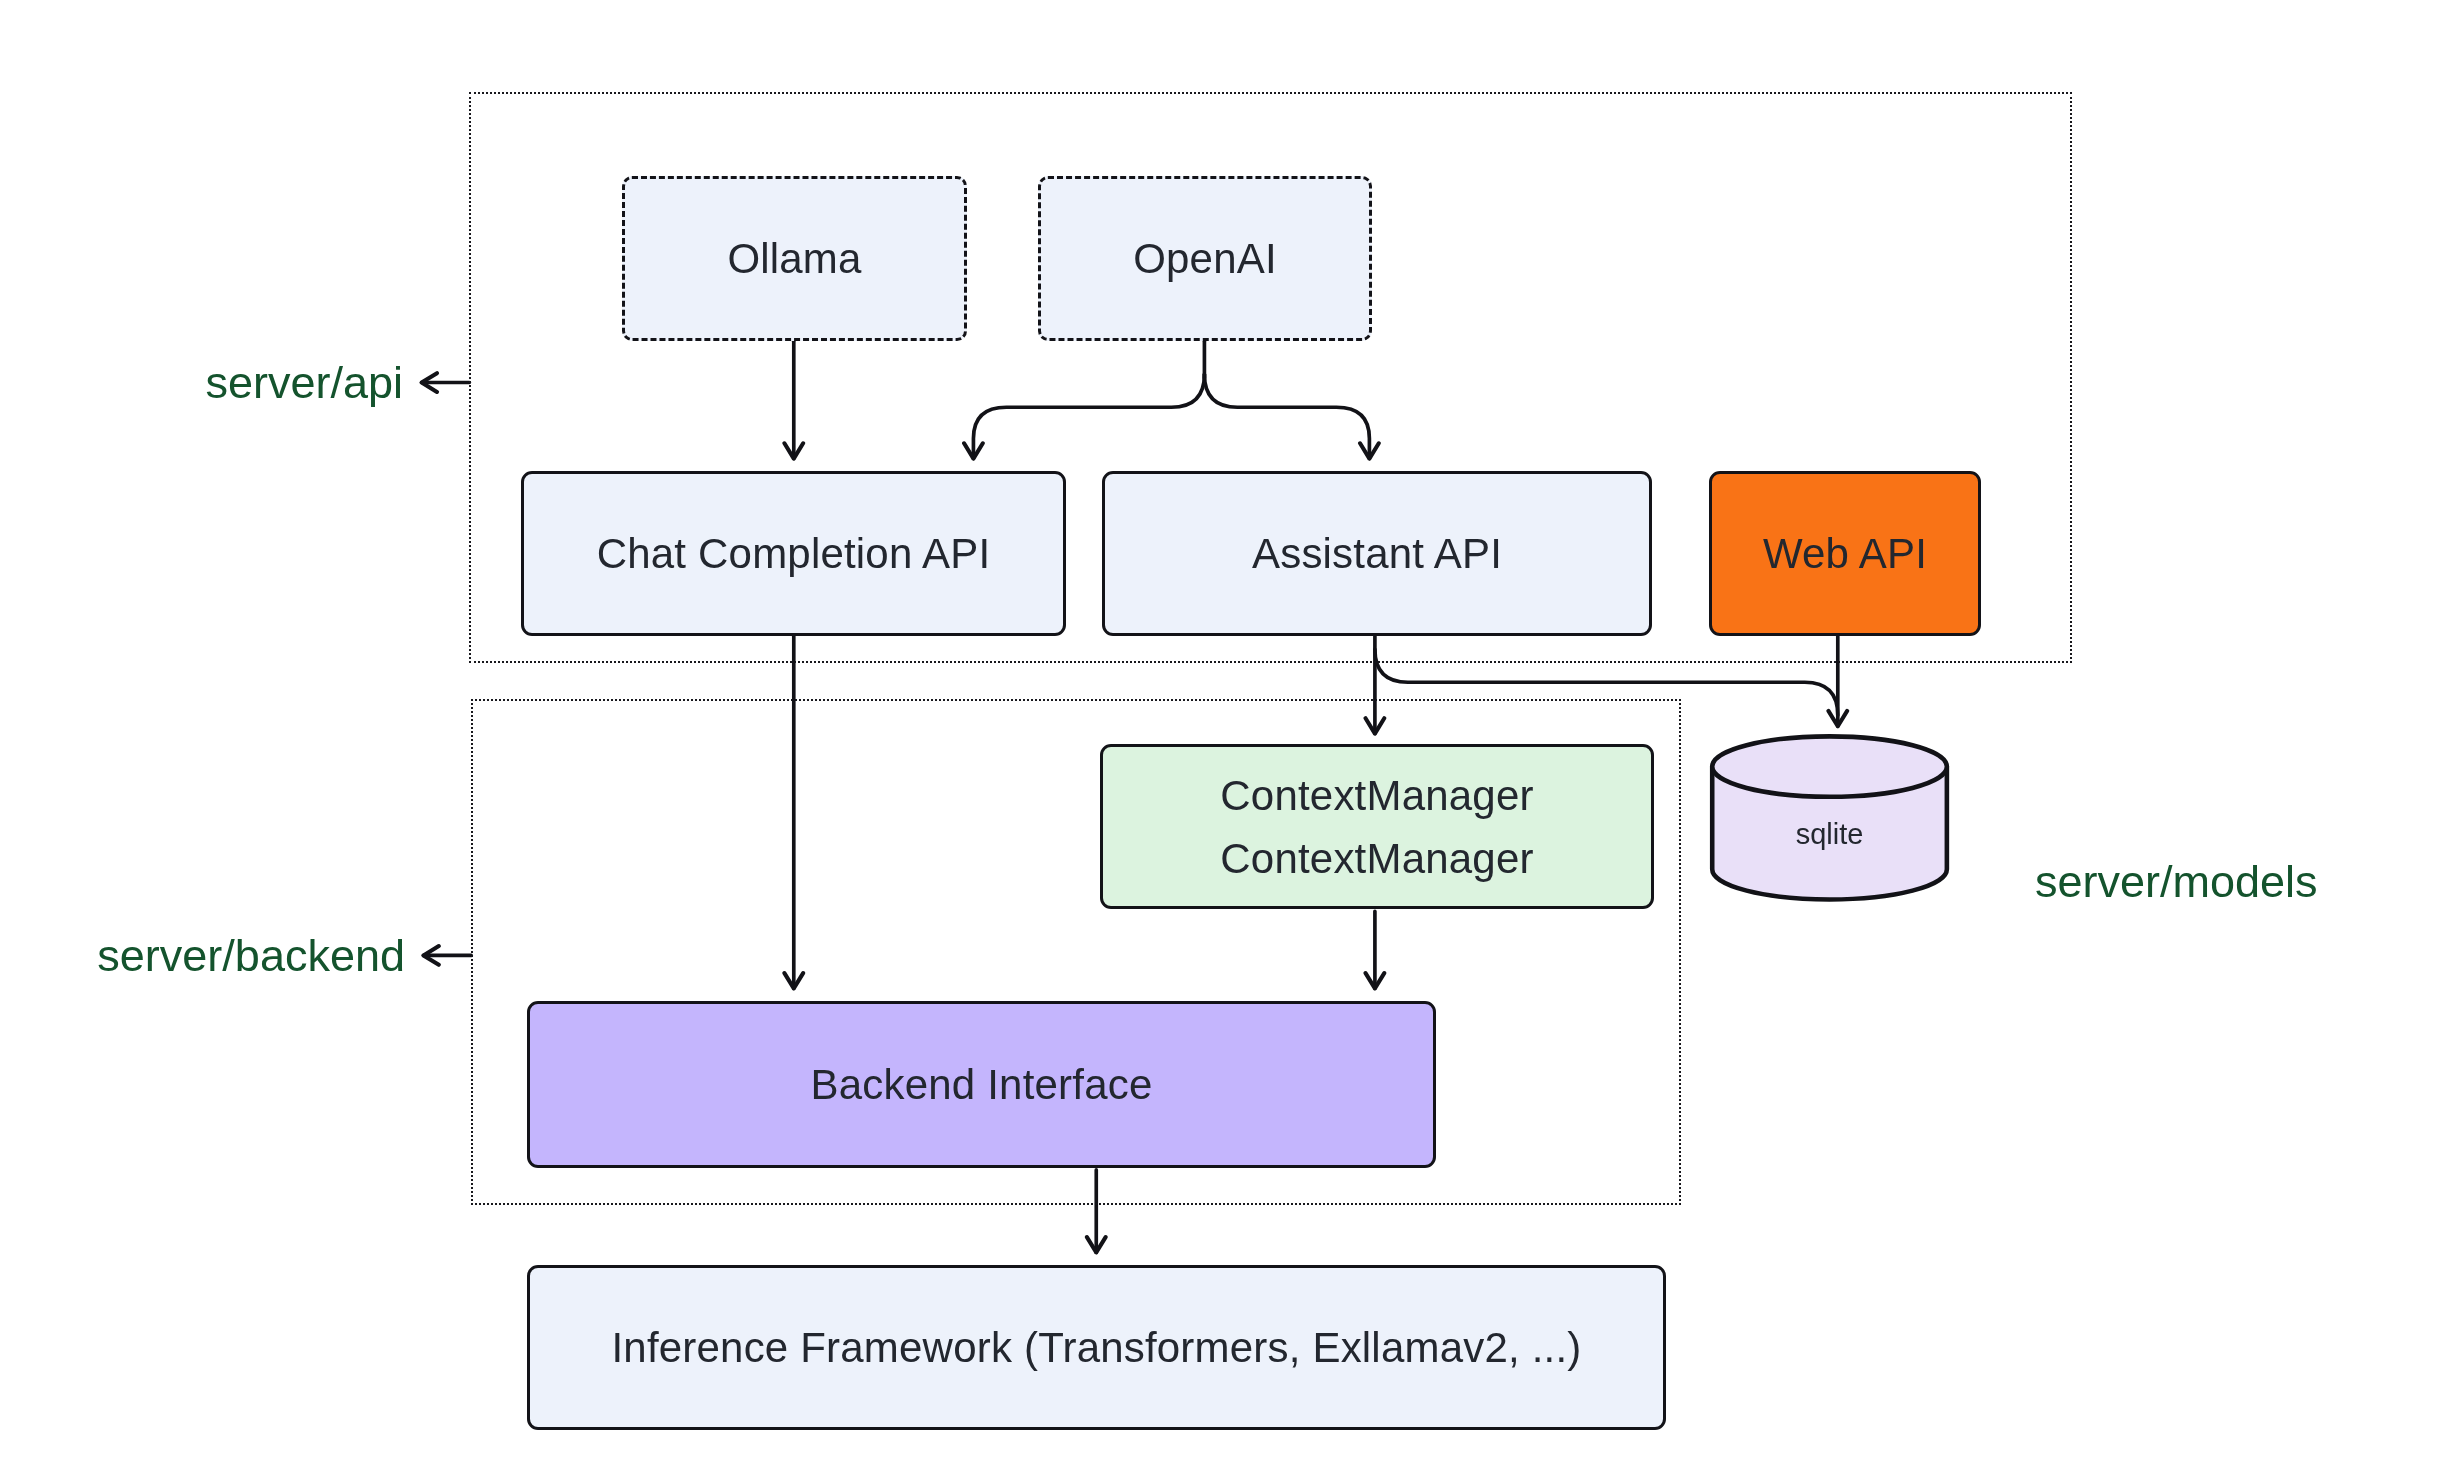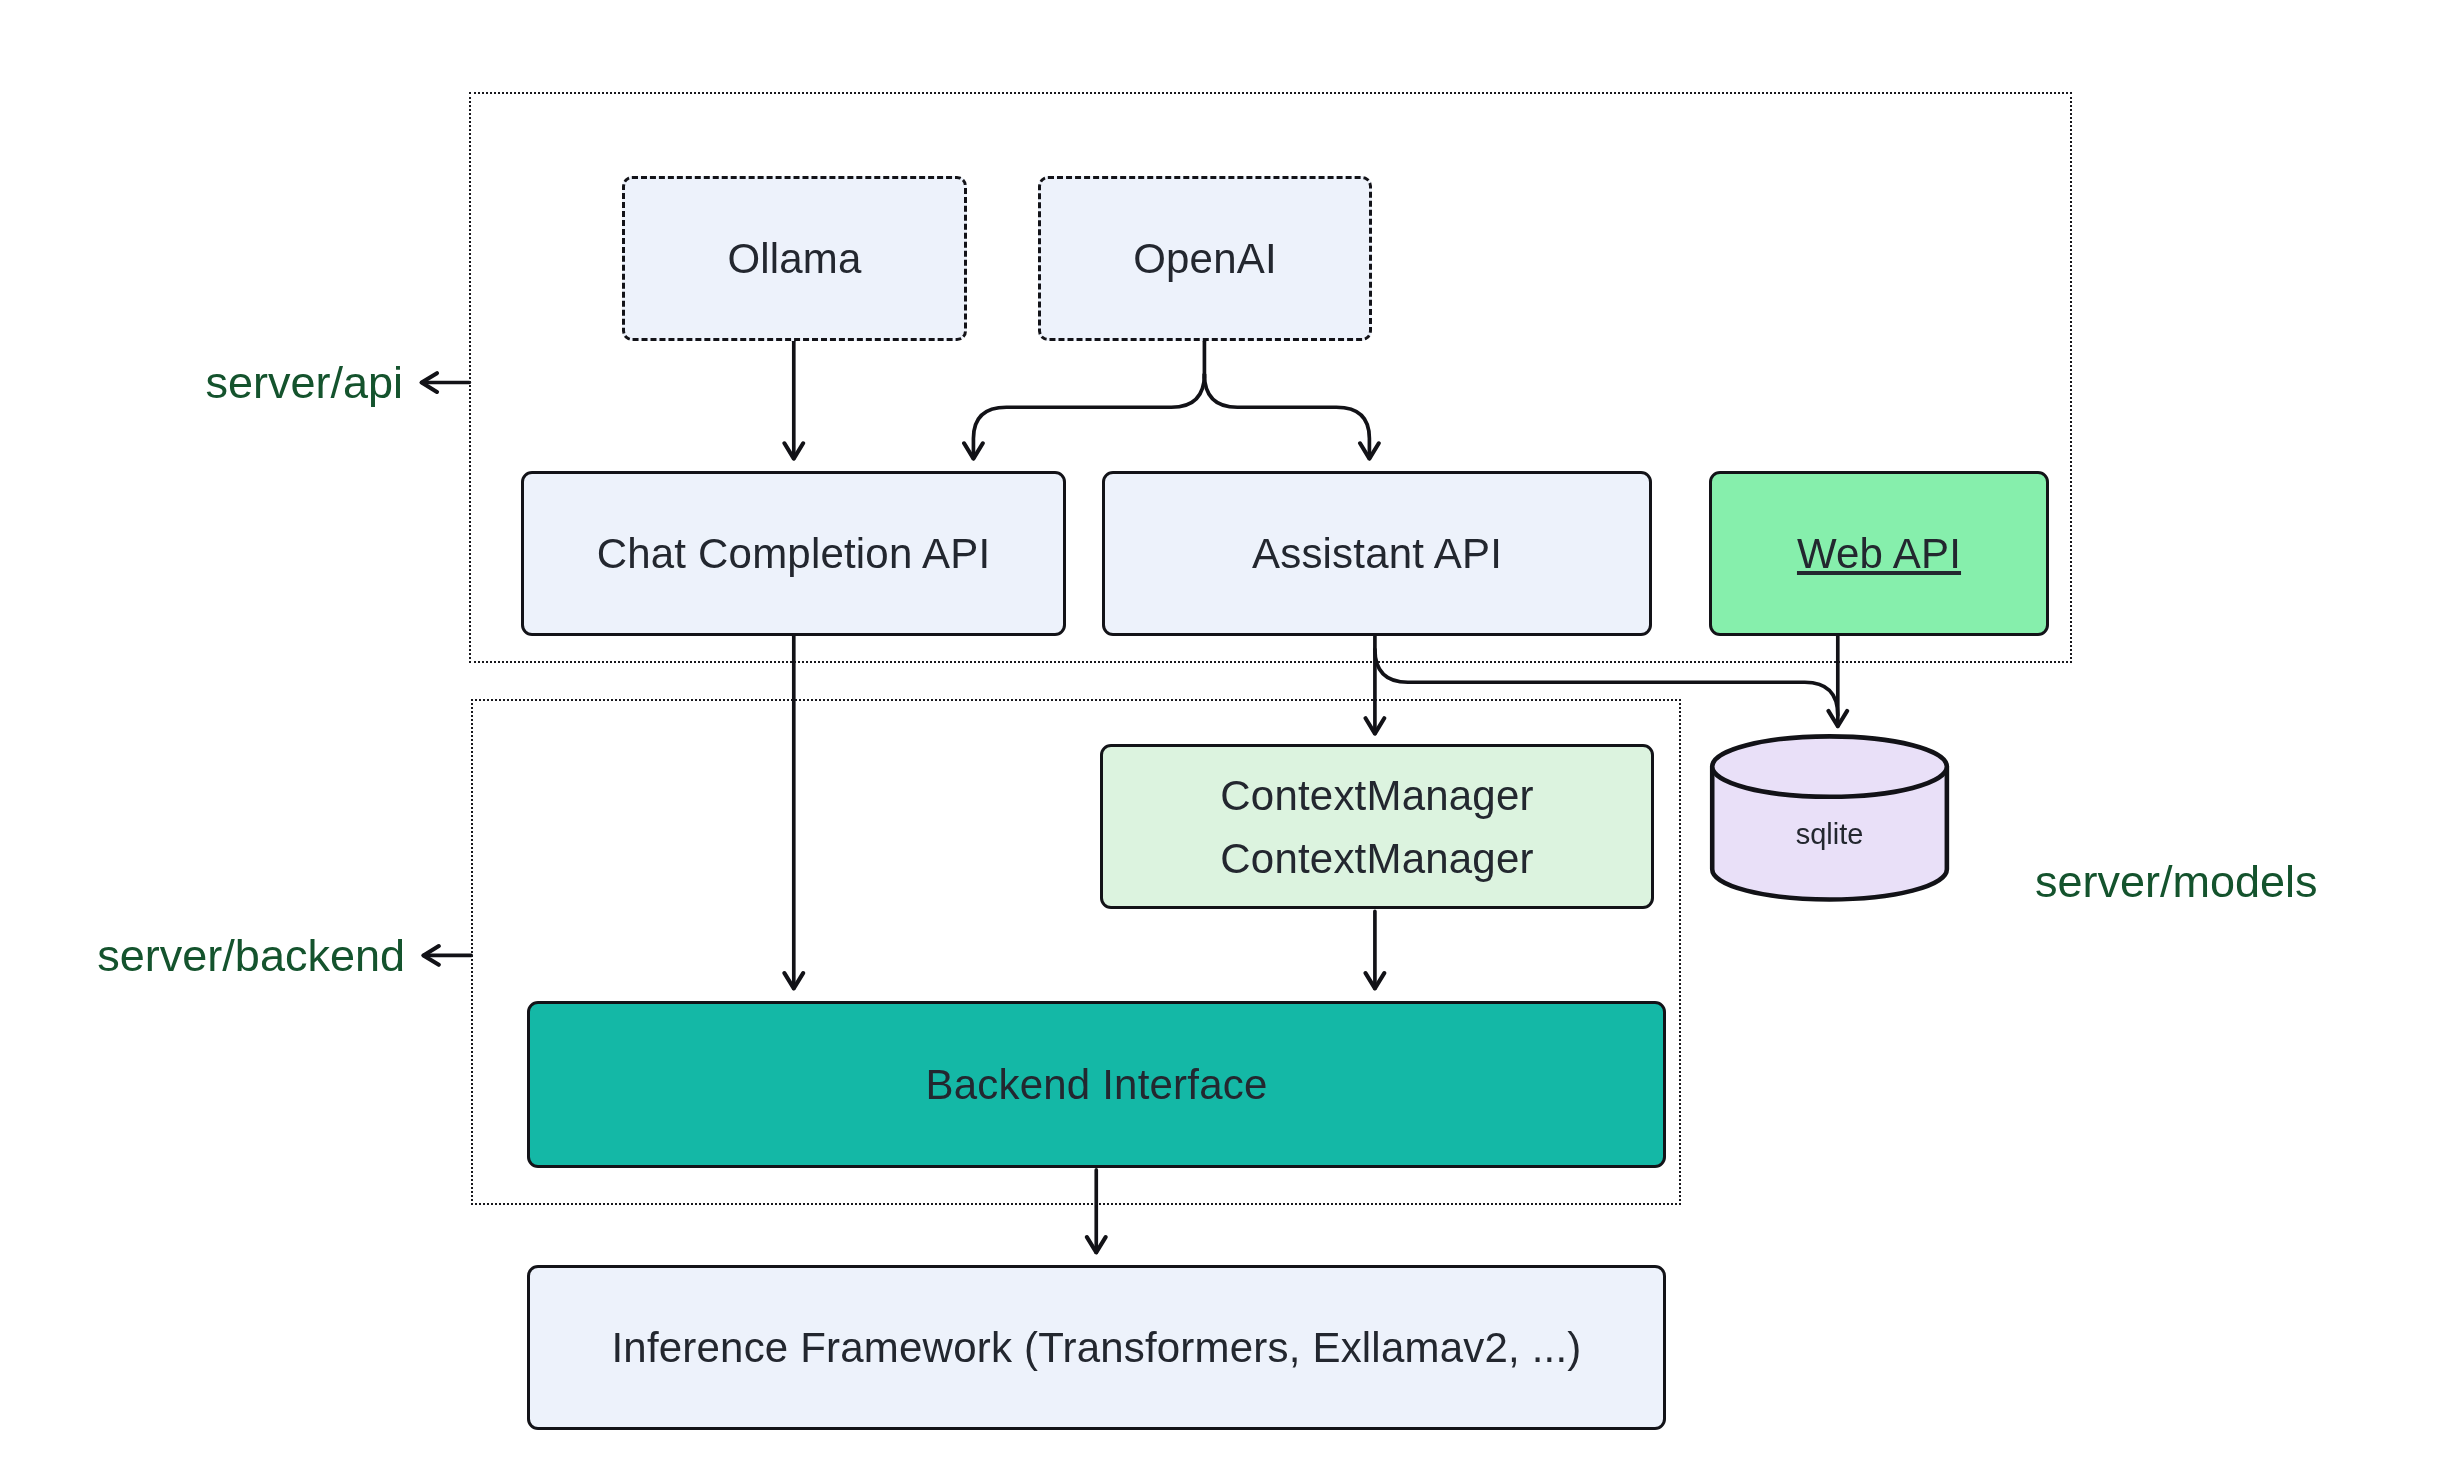--- a/index.html
+++ b/index.html
@@ -136,30 +136,30 @@
   </div>
 
   <div class="node" style="left: 521px; top: 471px; width: 545px; height: 165px; background-color: rgb(237, 242, 251);">
     <span>Chat Completion API</span>
   </div>
 
   <div class="node" style="left: 1102px; top: 471px; width: 550px; height: 165px; background-color: rgb(237, 242, 251);">
     <span>Assistant API</span>
   </div>
 
-  <div class="node" style="left: 1709px; top: 471px; width: 340px; height: 165px; background-color: #86efac; text-decoration: underline;">
+  <div class="node" style="left: 1709px; top: 471px; width: 272px; height: 165px; background-color: #f97316;">
     <span>Web API</span>
   </div>
 
   <div class="node" style="left: 1100px; top: 744px; width: 554px; height: 165px; background-color: rgb(220, 243, 223);">
     <span>ContextManager</span>
     <span>ContextManager</span>
   </div>
 
-  <div class="node" style="left: 527px; top: 1001px; width: 1139px; height: 167px; background-color: #14b8a6;">
+  <div class="node" style="left: 527px; top: 1001px; width: 909px; height: 167px; background-color: #c4b5fd;">
     <span>Backend Interface</span>
   </div>
 
   <div class="node" style="left: 527px; top: 1265px; width: 1139px; height: 165px; background-color: rgb(237, 242, 251);">
     <span>Inference Framework (Transformers, Exllamav2, ...)</span>
   </div>
 
   <div id="sqlite-label">sqlite</div>
 
   <div class="flabel right" style="left:110px; top:356px; width:293px;">server/api</div>

